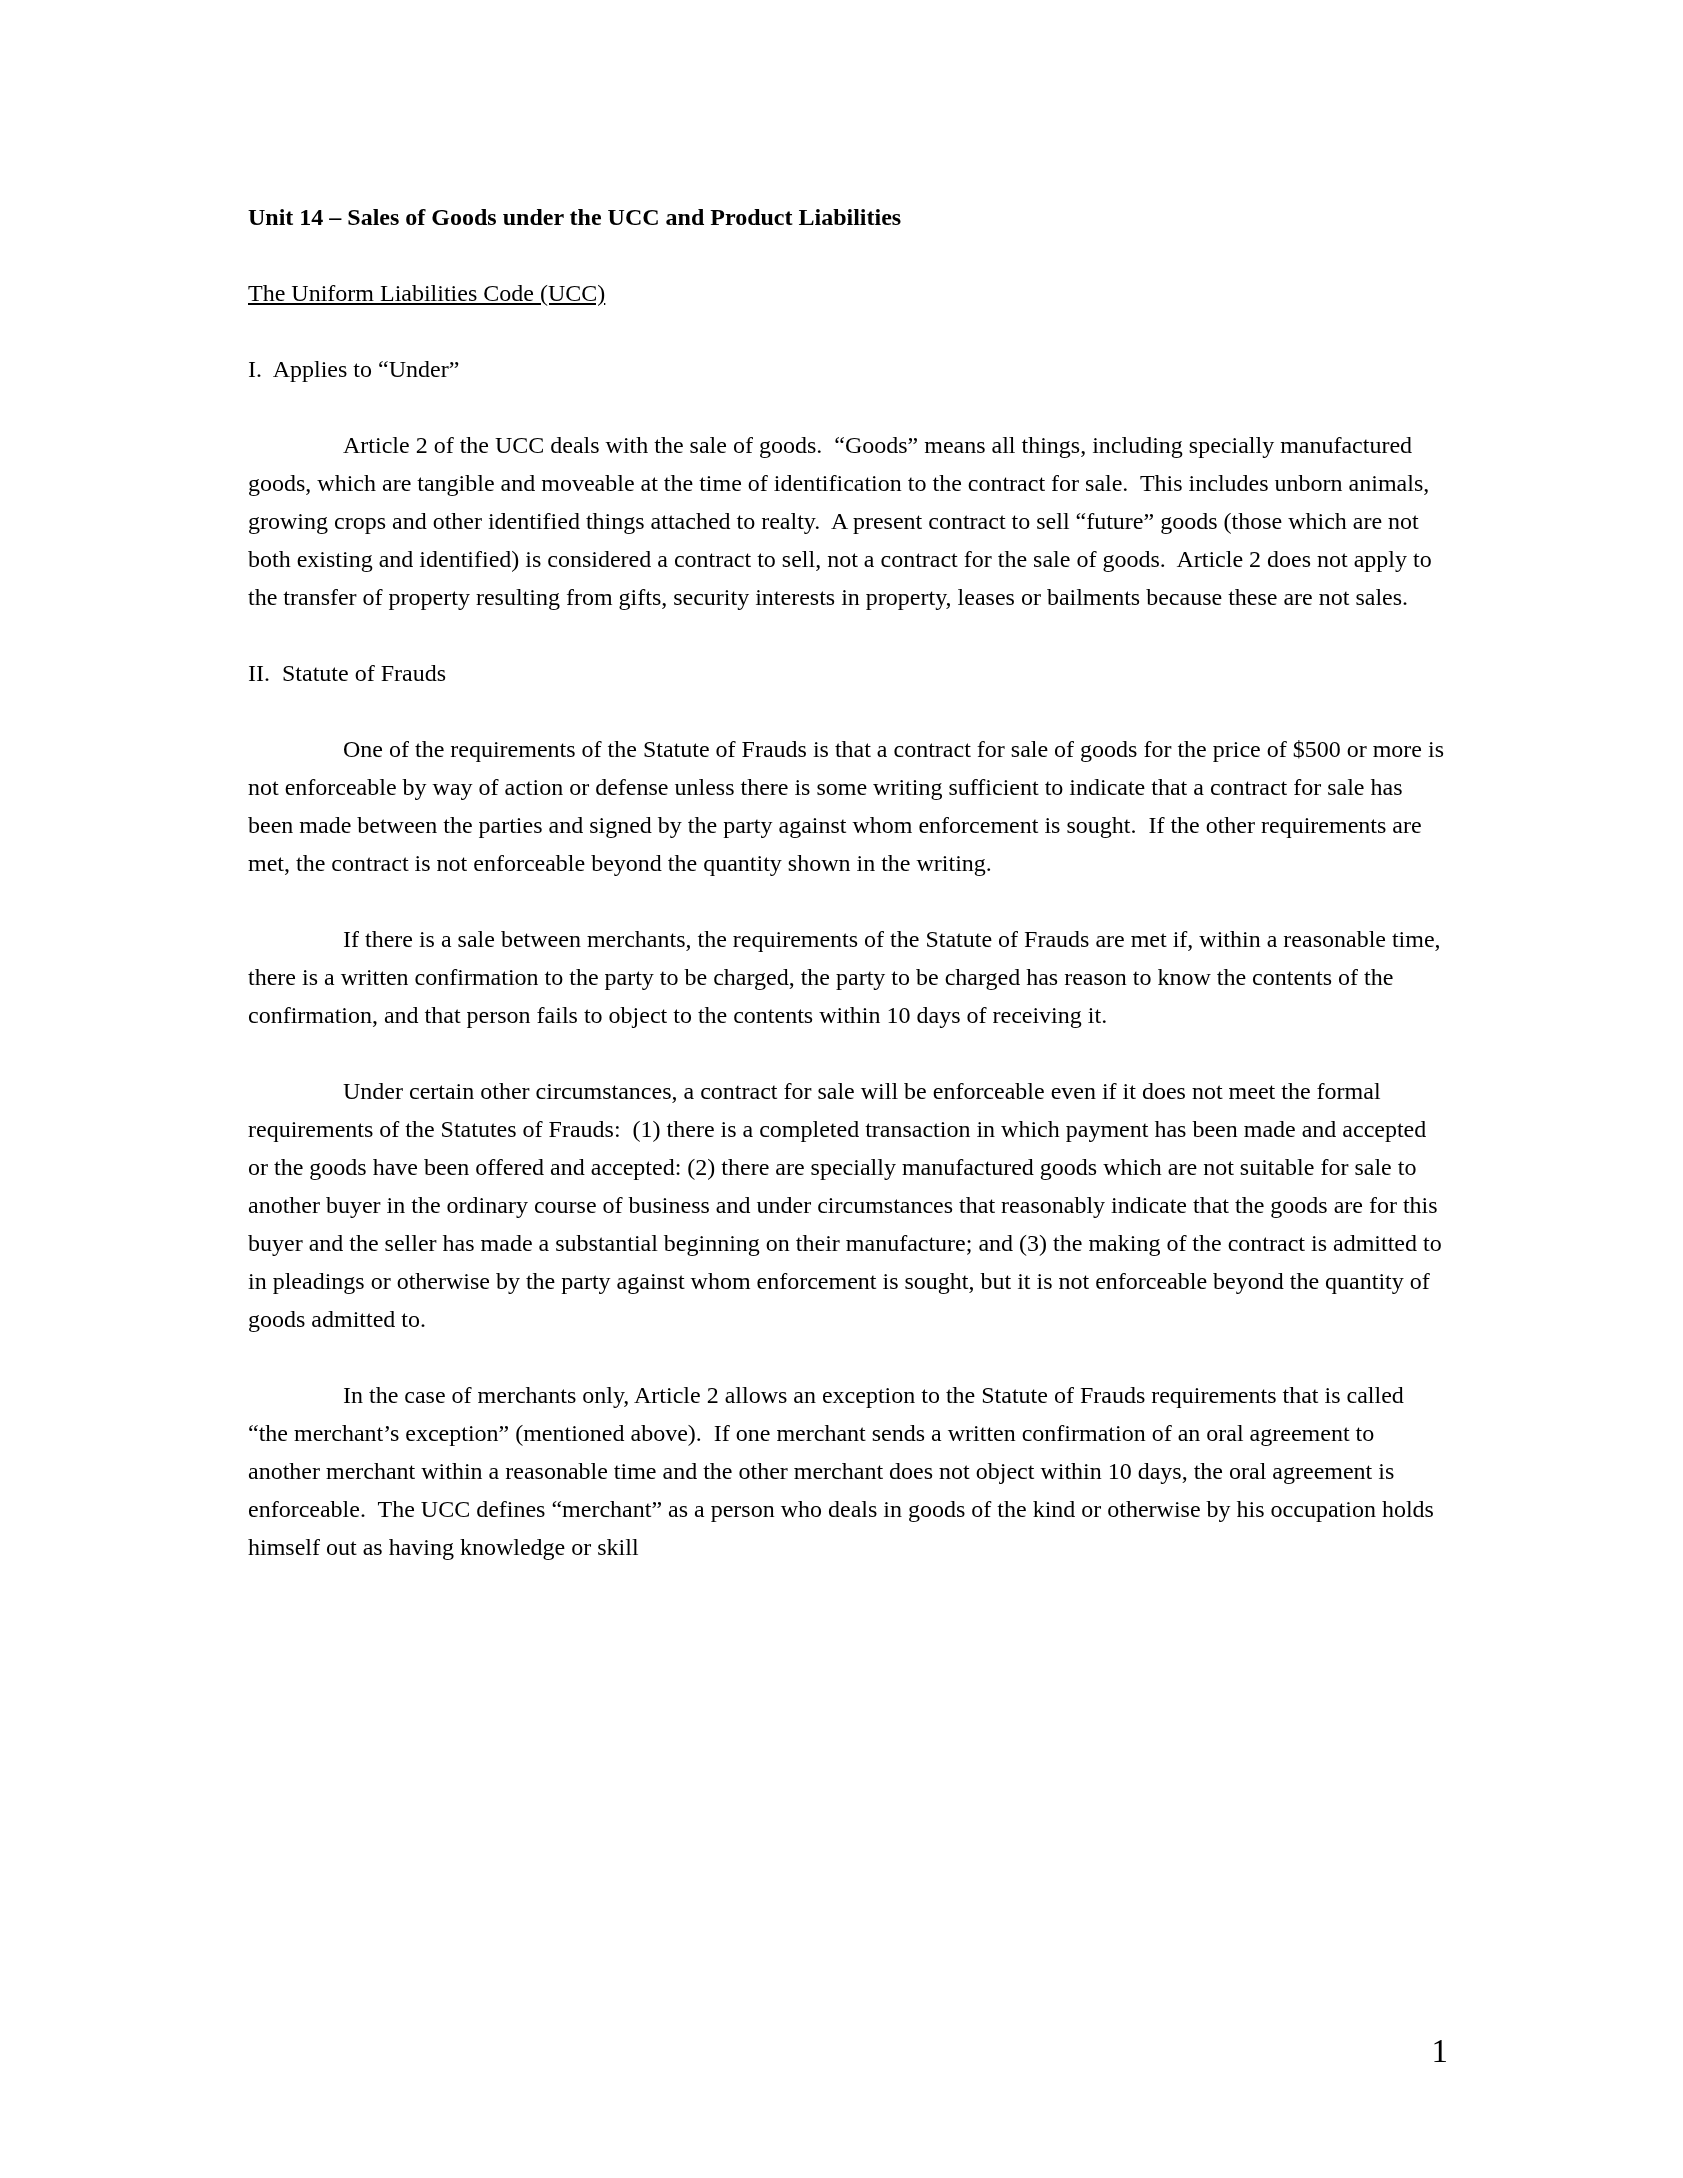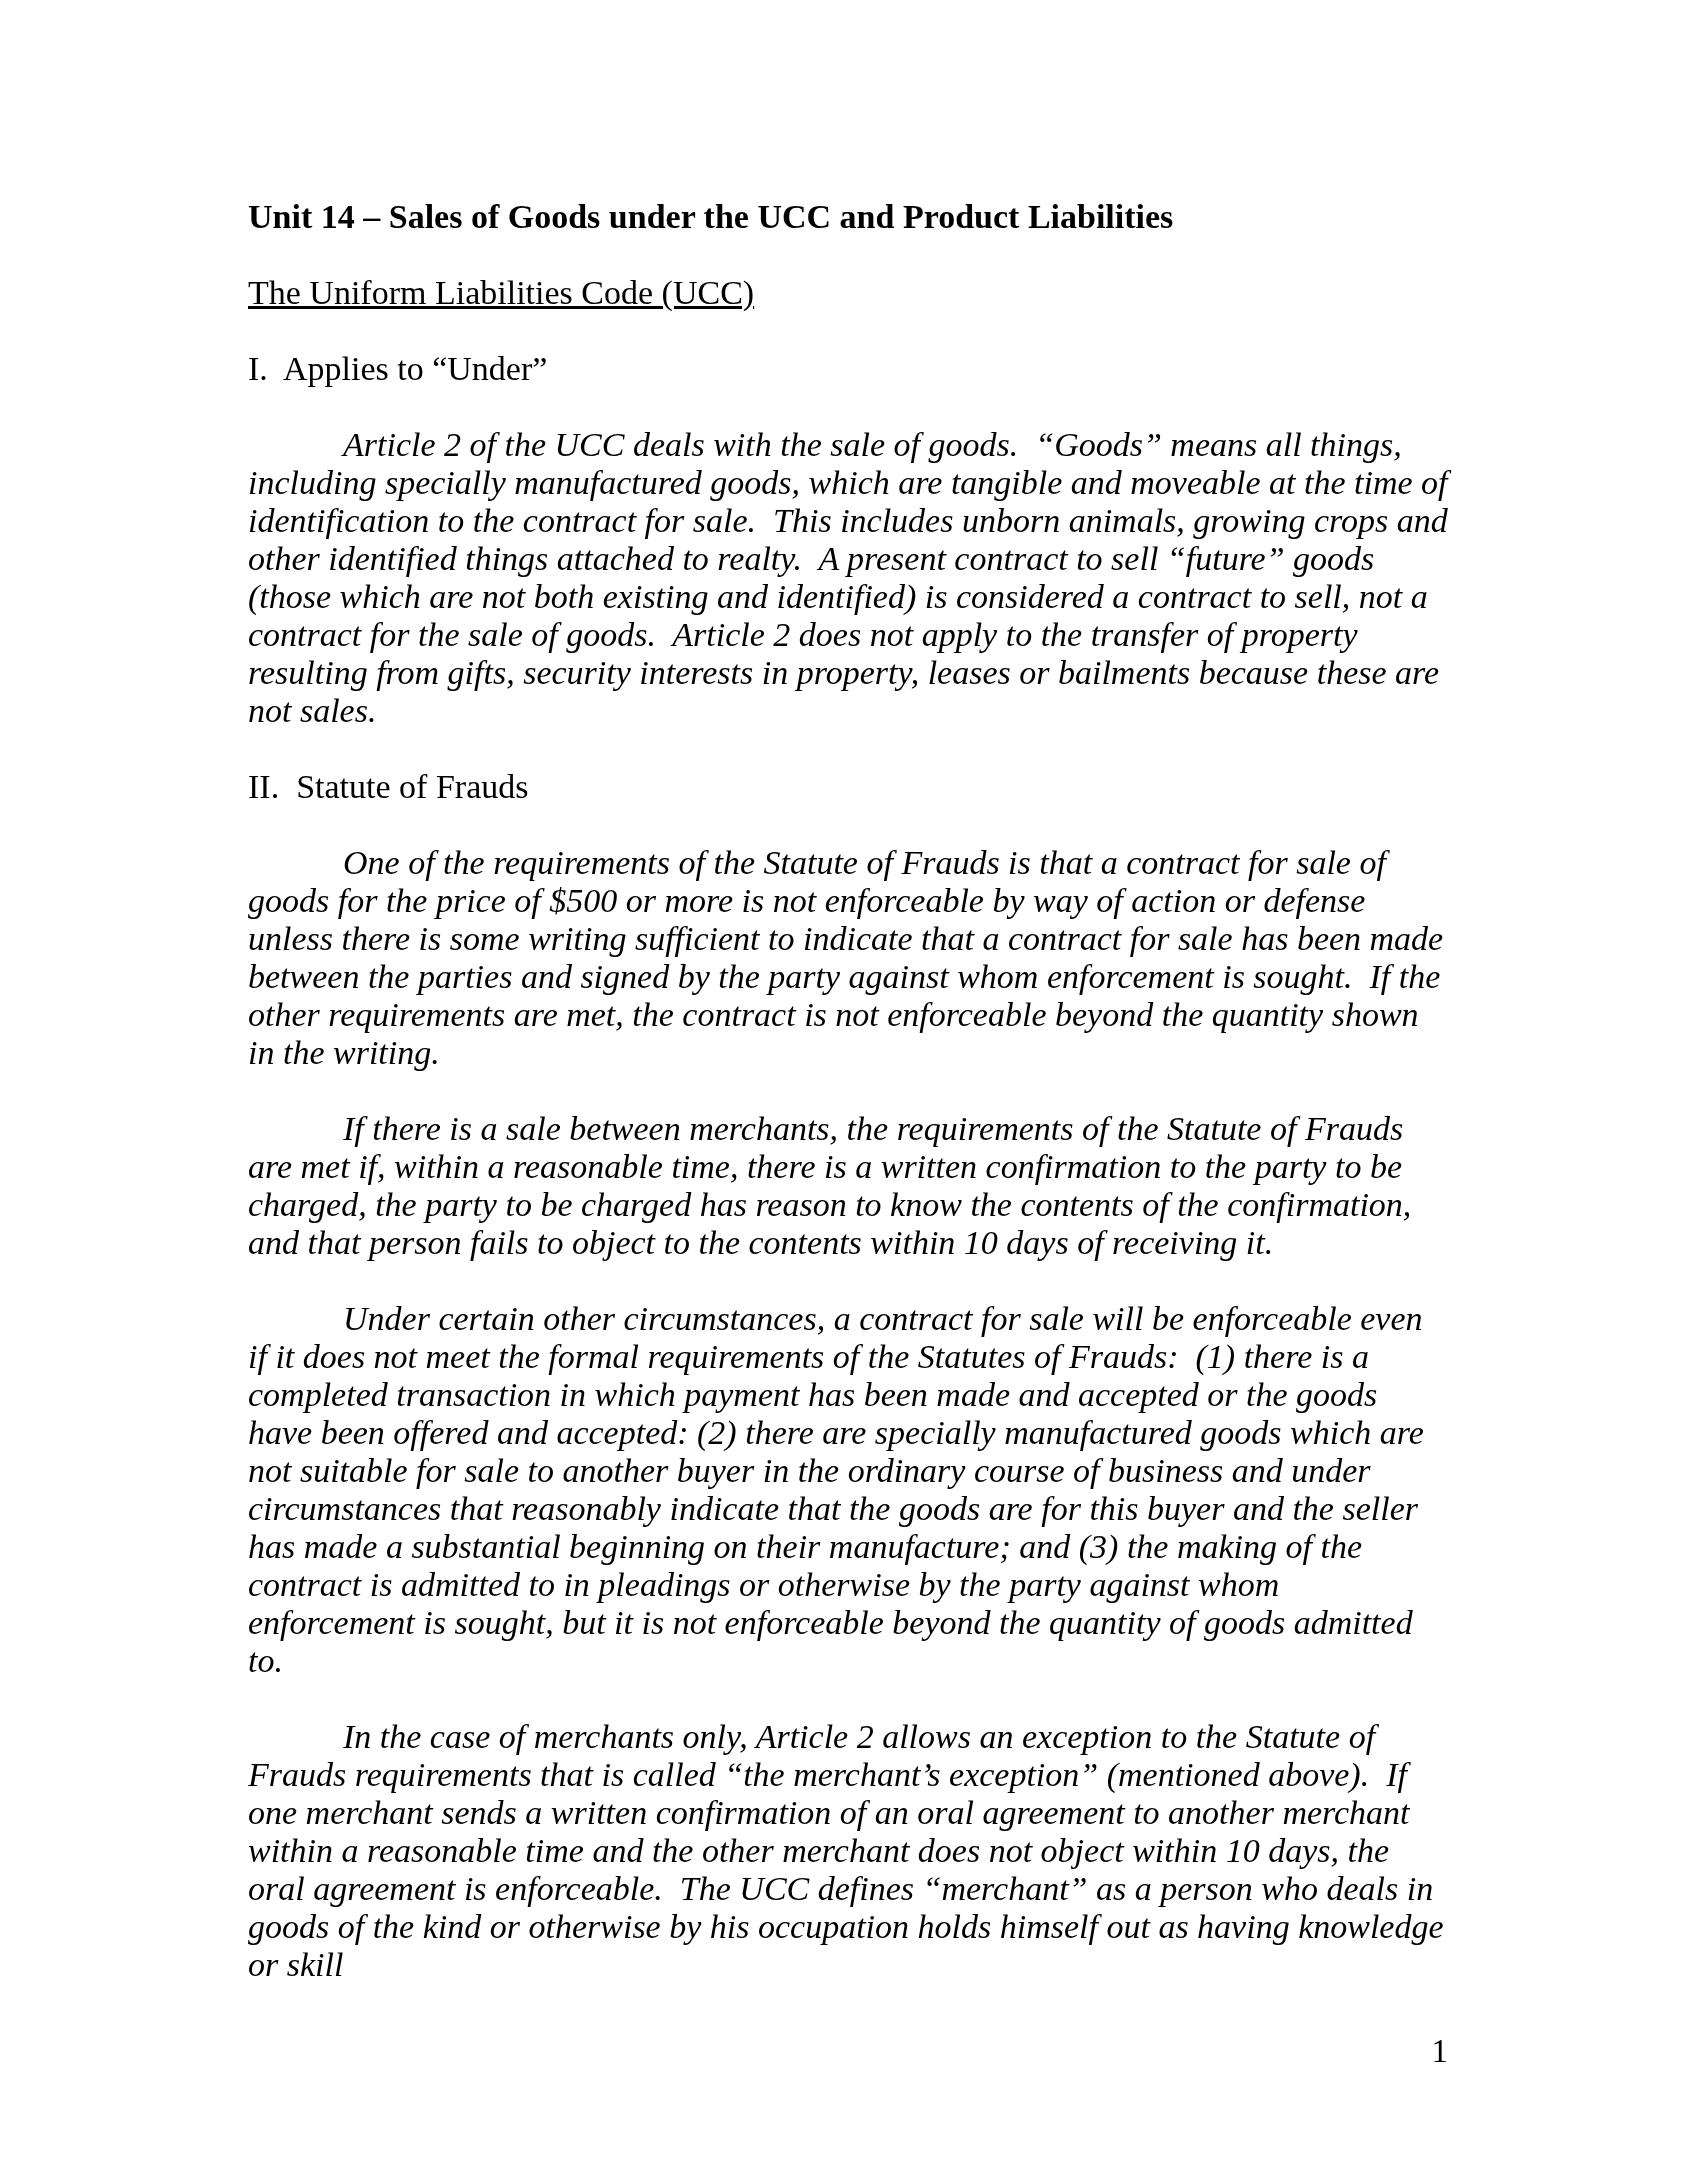--- a/index.html
+++ b/index.html
@@ -10,30 +10,30 @@
     color: #000000;
     position: relative;
     font-family: "Liberation Serif", "DejaVu Serif", serif;
     overflow: hidden;
   }
   .content {
     position: absolute;
     left: 248px;
     top: 198px;
     width: 1200px;
-    font-size: 34px;
+    font-size: 24px;
     line-height: 38px;
   }
   .block {
     margin: 0 0 38px 0;
     white-space: pre-wrap; 
   }
   .doc-title { font-weight: bold; }
   .doc-subtitle { text-decoration: underline; }
-  .para { text-indent: 95px; font-style: italic; }
+  .para { text-indent: 95px; }
   .page-number {
     position: absolute;
     top: 2032px;
     left: 248px;
     width: 1200px;
     text-align: right;
     font-size: 33px;
     line-height: 38px;
   }
 </style>

